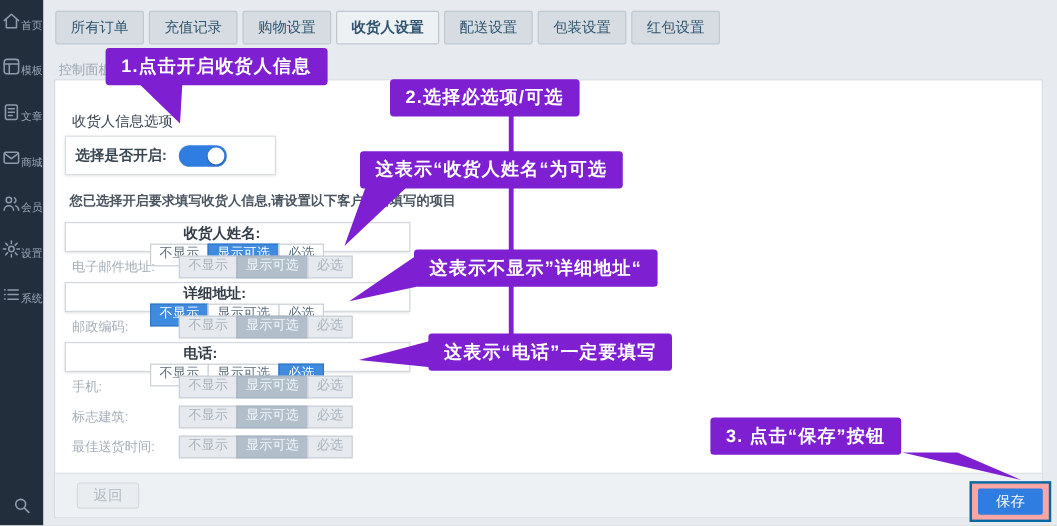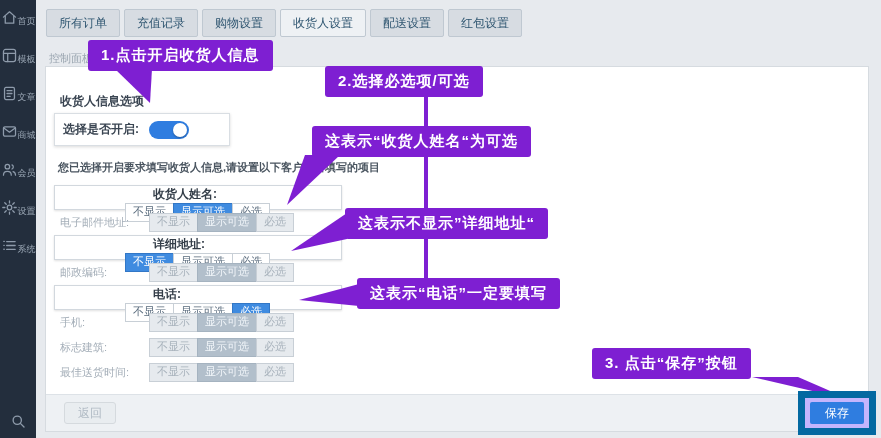--- a/index.html
+++ b/index.html
@@ -12,28 +12,28 @@
   .side-item{display:flex;flex-direction:row;align-items:flex-end;margin-bottom:21px;cursor:pointer;}
   .side-item svg{width:17px;height:17px;}
   .side-label{font-size:9px;color:#9aa7b5;margin-top:3px;line-height:1;}
   .side-search{margin-top:auto;margin-bottom:8px;}
   .side-search svg{width:18px;height:18px;}
 
   
   .tabbar{position:absolute;left:46px;top:9px;display:flex;gap:4px;z-index:2;}
   .tab{height:26px;padding:0 12px;display:flex;align-items:center;font-size:12px;color:#2e5570;
        background:#d7dce2;border:1px solid #bfc8d1;border-radius:2px;cursor:pointer;white-space:nowrap;}
-  .tab.active{background:#eef1f4;}
+  .tab.active{background:#eef1f4;font-weight:bold;}
 
   .breadcrumb{position:absolute;left:49px;top:51px;font-size:11px;color:#9aa5b0;z-index:1;}
 
   
   .panel{position:absolute;left:45px;top:66px;right:12px;bottom:6px;background:#ffffff;
          border:1px solid #d6dbe0;z-index:1;}
-  .section-title{position:absolute;left:14px;top:26px;font-size:12px;font-weight:bold;color:#3a4552;text-align:right;}
+  .section-title{position:absolute;left:14px;top:26px;font-size:12px;font-weight:normal;color:#3a4552;text-align:right;}
   .toggle-box{position:absolute;left:8px;top:46px;width:176px;height:33px;background:#fff;
               border:1px solid #d9dee3;box-shadow:0 1px 3px rgba(0,0,0,.15);
               display:flex;align-items:center;padding:0 8px;box-sizing:border-box;gap:10px;}
   .toggle-label{font-size:12px;font-weight:bold;color:#3a4552;white-space:nowrap;}
   .toggle{width:40px;height:18px;border-radius:9px;background:#2f7de0;position:relative;cursor:pointer;flex:0 0 auto;}
   .toggle .knob{position:absolute;right:2px;top:2px;width:14px;height:14px;border-radius:50%;background:#fff;
                 box-shadow:0 1px 2px rgba(0,0,0,.3);}
   .instruction{position:absolute;left:12px;top:93px;font-size:11px;font-weight:bold;color:#4a5560;white-space:nowrap;}
 
   
@@ -47,21 +47,21 @@
            background:#e6eaee;color:#a8b2bc;margin-left:-1px;white-space:nowrap;
            font-family:Liberation Mono, monospace;cursor:default;text-align:center;}
   .opt-row.enabled .seg-btn{background:#fff;color:#5a6c7e;cursor:pointer;}
   .seg-btn.sel{background:#b2bfcb;color:#f2f6fa;border-color:#a5b3c0;}
   .opt-row.enabled .seg-btn.sel{background:#3f8be0;color:#fff;border-color:#3277c6;}
 
   .panel-footer{position:absolute;left:0;right:0;bottom:0;height:36px;background:#eef1f4;border-top:1px solid #dde2e7;}
   .back-btn{position:absolute;left:18px;top:7px;width:52px;height:22px;background:#e9edf0;
             border:1px solid #d5dade;color:#b0bac4;font-size:12px;border-radius:3px;font-family:inherit;cursor:pointer;}
 
-  .save-wrap{position:absolute;right:5px;bottom:3px;background:#c4b5fd;border:7px solid #0369a1;
+  .save-wrap{position:absolute;right:5px;bottom:3px;background:#fca5a5;border:2px solid #0369a1;
              padding:4px 5px;z-index:7;}
   .save-btn{width:54px;height:22px;background:#2f7de0;color:#fff;font-size:12px;border:none;
             border-radius:2px;font-family:inherit;cursor:pointer;}
 
   
   .overlay-svg{position:absolute;left:0;top:0;width:881px;height:438px;z-index:5;pointer-events:none;}
   .callout{position:absolute;z-index:6;background:#7e1fd2;color:#fff;font-size:15px;font-weight:bold;
            height:31px;display:flex;align-items:center;justify-content:center;border-radius:3px;
            padding:0 13px;white-space:nowrap;letter-spacing:1px;}
 </style>
@@ -127,20 +127,21 @@
         </svg>
       </div>
     </nav>
 
   <div class="tabbar" id="tabbar">
       <div class="tab">所有订单</div>
       <div class="tab">充值记录</div>
       <div class="tab">购物设置</div>
       <div class="tab active">收货人设置</div>
       <div class="tab">配送设置</div>
+      <div class="tab">包装设置</div>
       <div class="tab">红包设置</div>
     </div>
 
   <div class="breadcrumb">控制面板</div>
 
   <section class="panel">
     <div class="section-title">收货人信息选项</div>
 
     <div class="toggle-box">
       <span class="toggle-label">选择是否开启:</span>
@@ -231,18 +232,18 @@
     <rect x="424" y="95" width="4" height="190" fill="#7e1fd2"></rect>
     <polygon points="115,69 152,69 150,103" fill="#7e1fd2"></polygon>
     <polygon points="305,155 340,155 287,205" fill="#7e1fd2"></polygon>
     <polygon points="347,213 347,239 291,251" fill="#7e1fd2"></polygon>
     <polygon points="359,284 359,306 299,300" fill="#7e1fd2"></polygon>
     <polygon points="752,377 798,377 851,400" fill="#7e1fd2"></polygon>
   </svg>
 
   <div class="callout" style="left:88px;top:40px;">1.点击开启收货人信息</div>
   <div class="callout" style="left:325px;top:66px;">2.选择必选项/可选</div>
-  <div class="callout" style="left:312px;top:126px;text-align:center;">这表示“收货人姓名“为可选</div>
+  <div class="callout" style="left:300px;top:126px;text-align:center;">这表示“收货人姓名“为可选</div>
   <div class="callout" style="left:345px;top:208px;">这表示不显示”详细地址“</div>
   <div class="callout" style="left:357px;top:278px;">这表示“电话”一定要填写</div>
   <div class="callout" style="left:592px;top:348px;">3. 点击“保存”按钮</div>
 
 </div>
 
 </body></html>

